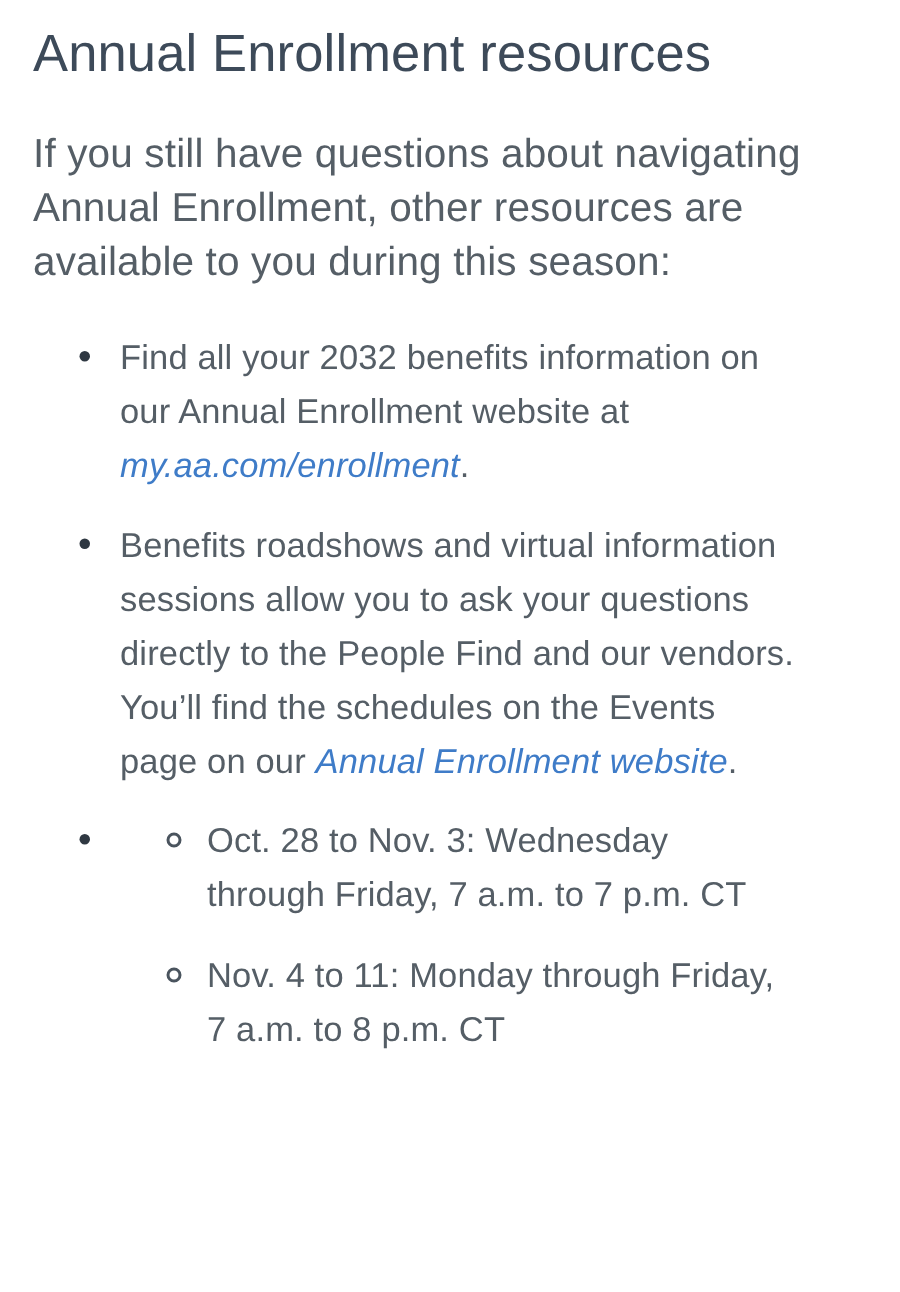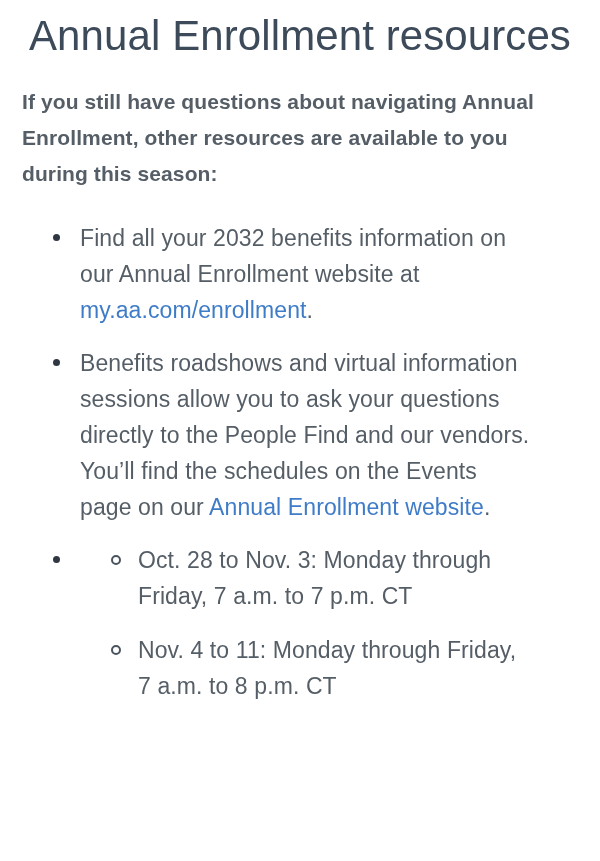--- a/index.html
+++ b/index.html
@@ -11,28 +11,27 @@
   *{box-sizing:border-box;}
   html,body{margin:0;padding:0;background:#ffffff;}
   body{
     width:600px;height:861px;overflow:hidden;
     font-family:"Liberation Sans","DejaVu Sans",sans-serif;
     -webkit-font-smoothing:antialiased;
   }
   .page{padding:14px 22px 30px 22px;}
   h1.page-title{
     margin:0 0 26px 0;
-    font-size:42px;line-height:44px;font-weight:400;
+    font-size:35px;line-height:44px;font-weight:400;
     color:var(--heading-color);
     letter-spacing:0.1px;
-    text-align:center;
   }
   p.intro{
     margin:0;
-    font-size:21px;line-height:36px;font-weight:700;
+    font-size:27px;line-height:36px;font-weight:400;
     color:var(--body-color);
     letter-spacing:0.1px;
     max-width:528px;
   }
   ul.main-list{
     list-style:none;
     margin:28px 0 0 0;padding:0;
   }
   ul.main-list > li{
     position:relative;
@@ -69,39 +68,40 @@
     content:"";
     position:absolute;left:31px;top:13px;
     width:6px;height:6px;border-radius:50%;
     background:transparent;
     border:2px solid #4a545e;
   }
   a.inline-link{
     color:var(--link-color);
     text-decoration:none;
     cursor:pointer;
+    font-style:italic;
   }
 </style>
 </head>
 <body>
 
 <div class="page">
   <h1 class="page-title">Annual Enrollment resources</h1>
   <p class="intro">If you still have questions about navigating Annual Enrollment, other resources are available to you during this season:</p>
   <ul class="main-list" id="main-list">
       <li>
         <span class="li-text"><span>Find all your 2032 benefits information on our Annual Enrollment website at </span><a class="inline-link" href="#">my.aa.com/enrollment</a><span>.</span></span>
       </li>
       <li>
         <span class="li-text"><span>Benefits roadshows and virtual information sessions allow you to ask your questions directly to the People Find and our vendors. You’ll find the schedules on the Events page on our </span><a class="inline-link" href="#">Annual Enrollment website</a><span>.</span></span>
       </li>
       <li>
         <ul class="sub-list">
           <li>
-            <span class="li-text">Oct. 28 to Nov. 3: Monday through Friday, 7 a.m. to 7 p.m. CT</span>
+            <span class="li-text">Oct. 28 to Nov. 3: Wednesday through Friday, 7 a.m. to 7 p.m. CT</span>
           </li>
           <li>
             <span class="li-text">Nov. 4 to 11: Monday through Friday, 7 a.m. to 8 p.m. CT</span>
           </li>
         </ul>
       </li>
     </ul>
 </div>
 
 </body></html>

